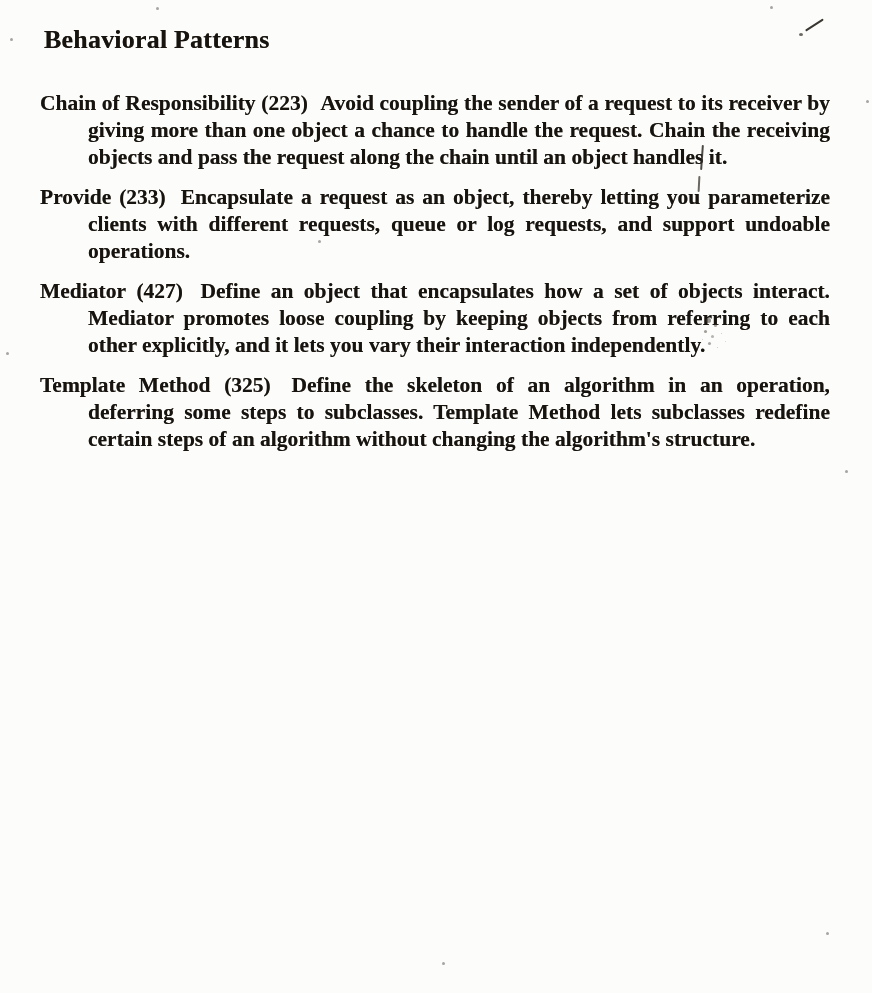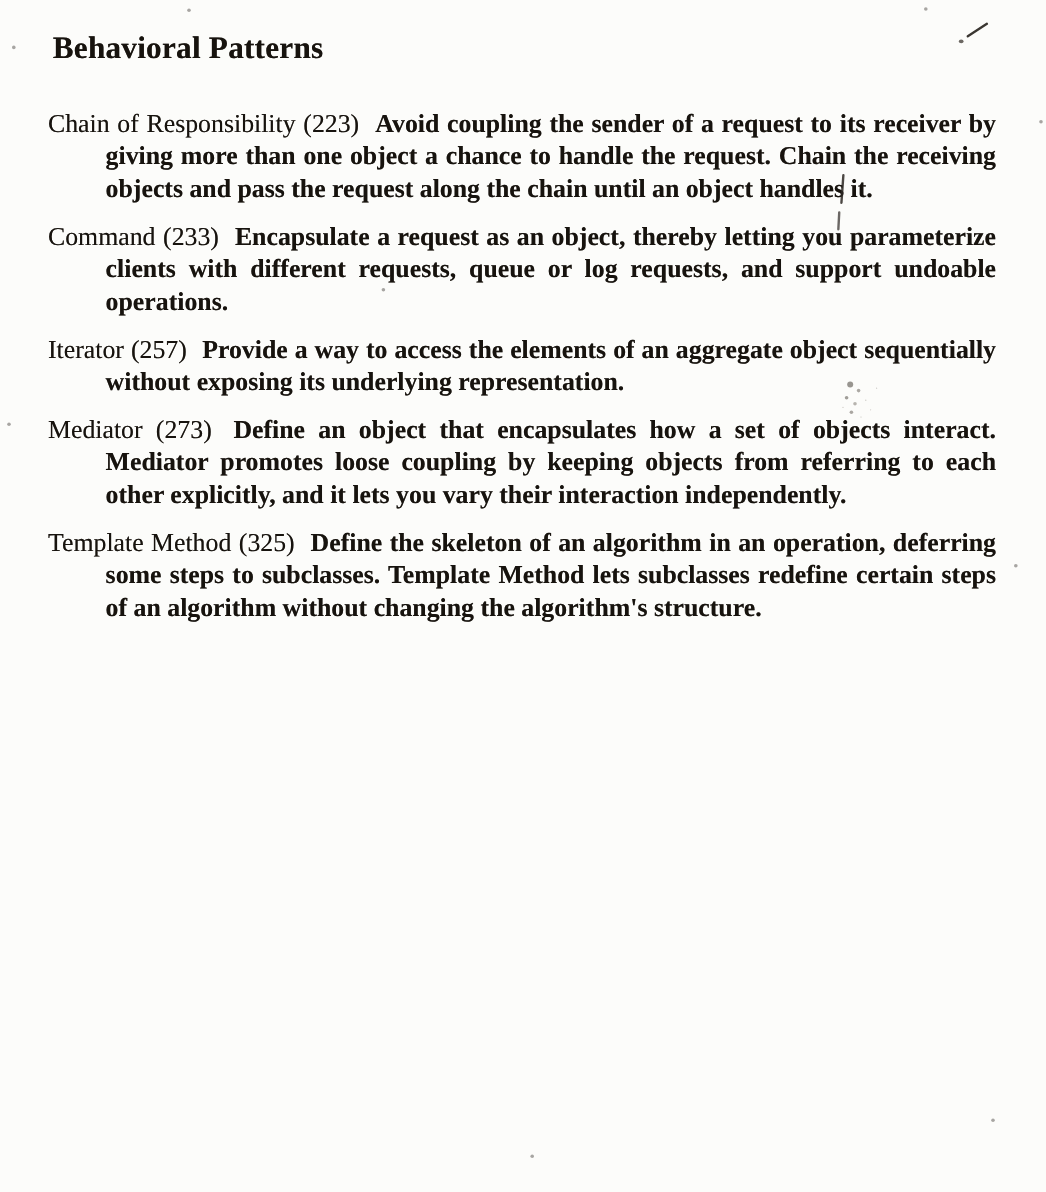--- a/index.html
+++ b/index.html
@@ -28,21 +28,21 @@
   }
   .entry {
     font-size: 21.5px;
     line-height: 27px;
     margin: 0 0 13px 0;
     padding-left: 48px;
     text-indent: -48px;
     text-align: justify;
     text-shadow: 0 0 0.45px rgba(20,15,10,0.55);
   }
-  .term { font-weight: 400; margin-top: 12px; }
+  .term { font-weight: 700; margin-top: 12px; }
   .desc { margin-left: 7px; font-weight: bold; }
 
   
   .art { position: absolute; pointer-events: none; }
   .pen-slash {
     left: 804px; top: 24px; width: 21px; height: 2.2px;
     background: #3a3631; transform: rotate(-33deg); border-radius: 2px;
   }
   .pen-slash-dot {
     left: 799px; top: 33px; width: 4px; height: 3px;
@@ -79,35 +79,30 @@
 
   <h1 class="page-title">Behavioral Patterns</h1>
 
   <p class="entry">
     <span class="term">Chain of Responsibility</span>
     <span class="term">(223)</span>
     <span class="desc">Avoid coupling the sender of a request to its receiver by giving more than one object a chance to handle the request. Chain the receiving objects and pass the request along the chain until an object handles it.</span>
   </p>
 
   <p class="entry">
-    <span class="term">Command</span>
+    <span class="term">Provide</span>
     <span class="term">(233)</span>
     <span class="desc">Encapsulate a request as an object, thereby letting you parameterize clients with different requests, queue or log requests, and support undoable operations.</span>
   </p>
 
 
-  <p class="entry">
-    <span class="term">Iterator</span>
-    <span class="term">(257)</span>
-    <span class="desc">Provide a way to access the elements of an aggregate object sequentially without exposing its underlying representation.</span>
-  </p>
 
   <p class="entry">
     <span class="term">Mediator</span>
-    <span class="term">(273)</span>
+    <span class="term">(427)</span>
     <span class="desc">Define an object that encapsulates how a set of objects interact. Mediator promotes loose coupling by keeping objects from referring to each other explicitly, and it lets you vary their interaction independently.</span>
   </p>
 
 
 
 
 
   <p class="entry">
     <span class="term">Template Method</span>
     <span class="term">(325)</span>

